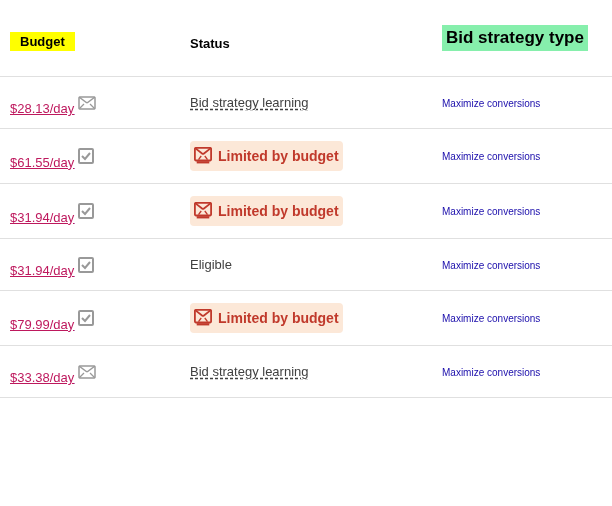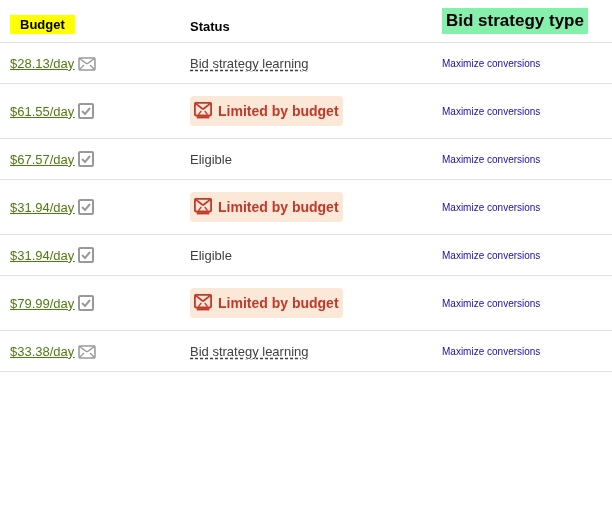--- a/index.html
+++ b/index.html
@@ -9,21 +9,21 @@
       background: #fff;
       width: 612px;
     }
 
     table {
       width: 612px;
       border-collapse: collapse;
     }
 
     thead th {
-      padding: 8px 10px;
+      padding: 25px 10px;
       text-align: left;
       font-weight: 600;
       font-size: 13px;
       border-bottom: 1px solid #e0e0e0;
       vertical-align: bottom;
     }
 
     .budget-label {
       display: inline-block;
       background: #ffff00;
@@ -53,23 +53,24 @@
     .budget-cell {
       color: #1a0dab;
       text-decoration: underline;
       font-size: 13px;
       display: flex;
       align-items: center;
       gap: 4px;
     }
 
     .budget-amount {
-      color: #4d7c0f;
+      color: #be185d;
       text-decoration: underline;
       cursor: pointer;
+      margin-top: 12px;
     }
 
     .checkbox-icon {
       display: inline-block;
       width: 16px;
       height: 16px;
       border: 2px solid #999;
       border-radius: 2px;
       flex-shrink: 0;
       position: relative;
@@ -169,34 +170,20 @@
       <line x1="15" y1="14" x2="12" y2="10" stroke="#c0392b" stroke-width="1.5"></line>
       <line x1="3" y1="17" x2="17" y2="17" stroke="#c0392b" stroke-width="2.5"></line>
     </svg>
             <span>Limited by budget</span>
           </span></td>
         <td class="col-bid"><span class="bid-strategy-link">Maximize conversions</span></td>
       </tr>
       <tr>
         <td class="col-budget">
           <div class="budget-cell">
-            <span class="budget-amount">$67.57/day</span>
-            <span class="checkbox-icon">
-              <svg width="12" height="12" viewBox="0 0 12 12" style="position:absolute;top:0;left:0;">
-      <polyline points="2,6 5,9 10,3" stroke="#999" stroke-width="2" fill="none"></polyline>
-    </svg>
-            </span>
-          </div>
-        </td>
-        <td class="col-status"><span class="status-text">Eligible</span></td>
-        <td class="col-bid"><span class="bid-strategy-link">Maximize conversions</span></td>
-      </tr>
-      <tr>
-        <td class="col-budget">
-          <div class="budget-cell">
             <span class="budget-amount">$31.94/day</span>
             <span class="checkbox-icon">
               <svg width="12" height="12" viewBox="0 0 12 12" style="position:absolute;top:0;left:0;">
       <polyline points="2,6 5,9 10,3" stroke="#999" stroke-width="2" fill="none"></polyline>
     </svg>
             </span>
           </div>
         </td>
         <td class="col-status"><span class="limited-badge">
             <svg class="limited-icon" viewBox="0 0 20 20">

